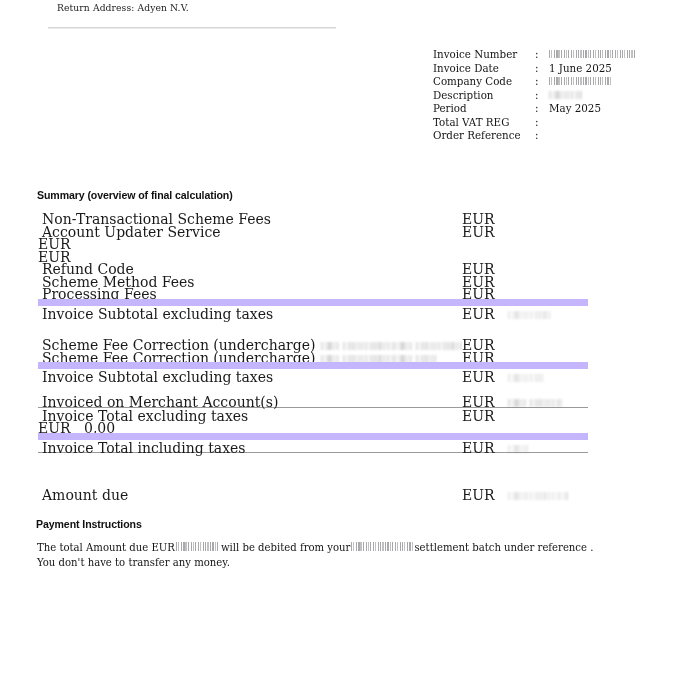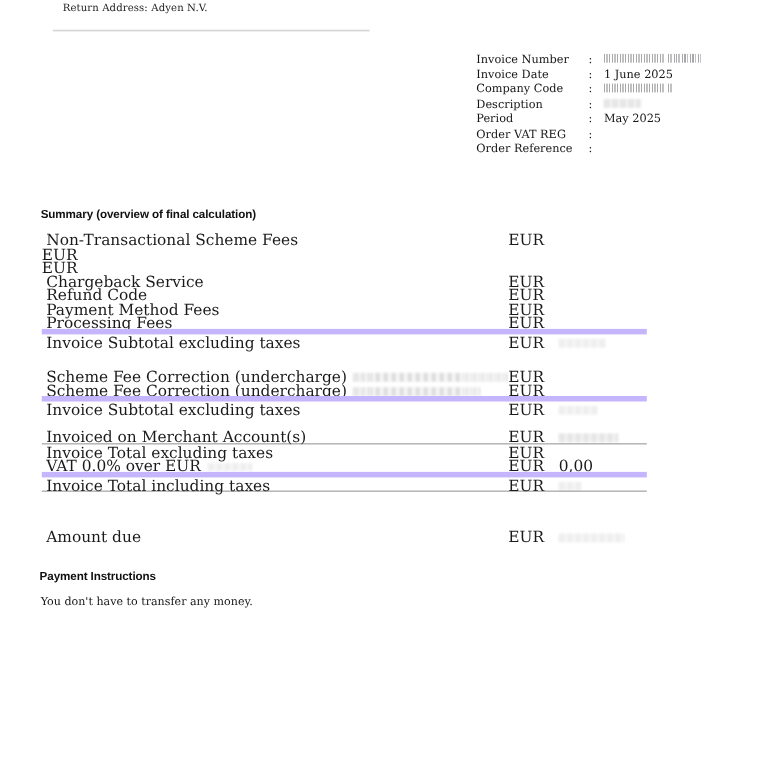--- a/index.html
+++ b/index.html
@@ -143,21 +143,21 @@
   }
   .row .cur {
     flex: 0 0 46px;
     color: #1a1a1a;
   }
   .row .amt {
     flex: 1 1 auto;
     padding-right: 32px;
     color: #1a1a1a;
   }
-  .row.rule-top { border-top: 5px solid #c4b5fd; }
+  .row.rule-top { border-top: 7px solid #c4b5fd; }
   .row.rule-bottom { border-bottom: 1px solid #9a9a9a; }
   .spacer-sm { height: 12px; }
   .spacer-md { height: 19px; }
   .spacer-lg { height: 34px; }
 
   .desc-extra {
     margin-left: 6px;
   }
 
   
@@ -203,59 +203,59 @@
         <span class="meta-label">Description</span>
         <span class="meta-colon">:</span>
         <span class="meta-value"><span class="redacted light" style="width: 34px; height: 8px;"></span></span>
       </div>
       <div class="meta-row">
         <span class="meta-label">Period</span>
         <span class="meta-colon">:</span>
         <span class="meta-value">May 2025</span>
       </div>
       <div class="meta-row">
-        <span class="meta-label">Order VAT REG</span>
+        <span class="meta-label">Total VAT REG</span>
         <span class="meta-colon">:</span>
         <span class="meta-value"></span>
       </div>
       <div class="meta-row">
         <span class="meta-label">Order Reference</span>
         <span class="meta-colon">:</span>
         <span class="meta-value"></span>
       </div>
     </div>
 
   <div class="section-heading" id="summary-heading">Summary (overview of final calculation)</div>
 
   <div class="table" id="summary-table">
       <div class="row">
         <span class="desc">Non-Transactional Scheme Fees</span>
         <span class="cur">EUR</span>
         <span class="amt"></span>
       </div>
       <div class="row">
-        <span class="cur">EUR</span>
-        <span class="amt"></span>
-      </div>
-      <div class="row">
-        <span class="cur">EUR</span>
-        <span class="amt"></span>
-      </div>
-      <div class="row">
-        <span class="desc">Chargeback Service</span>
+        <span class="desc">Account Updater Service</span>
+        <span class="cur">EUR</span>
+        <span class="amt"></span>
+      </div>
+      <div class="row">
+        <span class="cur">EUR</span>
+        <span class="amt"></span>
+      </div>
+      <div class="row">
         <span class="cur">EUR</span>
         <span class="amt"></span>
       </div>
       <div class="row">
         <span class="desc">Refund Code</span>
         <span class="cur">EUR</span>
         <span class="amt"></span>
       </div>
       <div class="row">
-        <span class="desc">Payment Method Fees</span>
+        <span class="desc">Scheme Method Fees</span>
         <span class="cur">EUR</span>
         <span class="amt"></span>
       </div>
       <div class="row">
         <span class="desc">Processing Fees</span>
         <span class="cur">EUR</span>
         <span class="amt"></span>
       </div>
       <div class="row rule-top">
         <span class="desc">Invoice Subtotal excluding taxes</span>
@@ -283,36 +283,38 @@
         <span class="desc">Invoiced on Merchant Account(s)</span>
         <span class="cur">EUR</span>
         <span class="amt"><span class="redacted light" style="width: 54px; height: 8px;"></span></span>
       </div>
       <div class="row">
         <span class="desc">Invoice Total excluding taxes</span>
         <span class="cur">EUR</span>
         <span class="amt"></span>
       </div>
       <div class="row">
-        <span class="desc">VAT 0.0% over EUR<span class="redacted faint desc-extra" style="width: 40px; height: 7px;"></span></span>
         <span class="cur">EUR</span>
         <span class="amt">0,00</span>
       </div>
       <div class="row rule-top rule-bottom">
         <span class="desc">Invoice Total including taxes</span>
         <span class="cur">EUR</span>
         <span class="amt"><span class="redacted faint" style="width: 22px; height: 8px;"></span></span>
       </div>
       <div class="spacer-lg"></div>
       <div class="row">
         <span class="desc">Amount due</span>
         <span class="cur">EUR</span>
         <span class="amt"><span class="redacted faint" style="width: 60px; height: 8px;"></span></span>
       </div>
     </div>
 
   <div class="section-heading" id="payment-heading">Payment Instructions</div>
 
   <div class="payment-body">
+    <div class="line">
+      <span>The total Amount due EUR</span><span class="redacted" style="width:44px;height:9px;margin:0 1px;"></span><span>will be debited from your</span><span class="redacted" style="width:62px;height:9px;margin:0 1px;"></span><span>settlement batch under reference .</span>
+    </div>
     <div class="line">You don't have to transfer any money.</div>
   </div>
 
 </div>
 
 </body></html>

